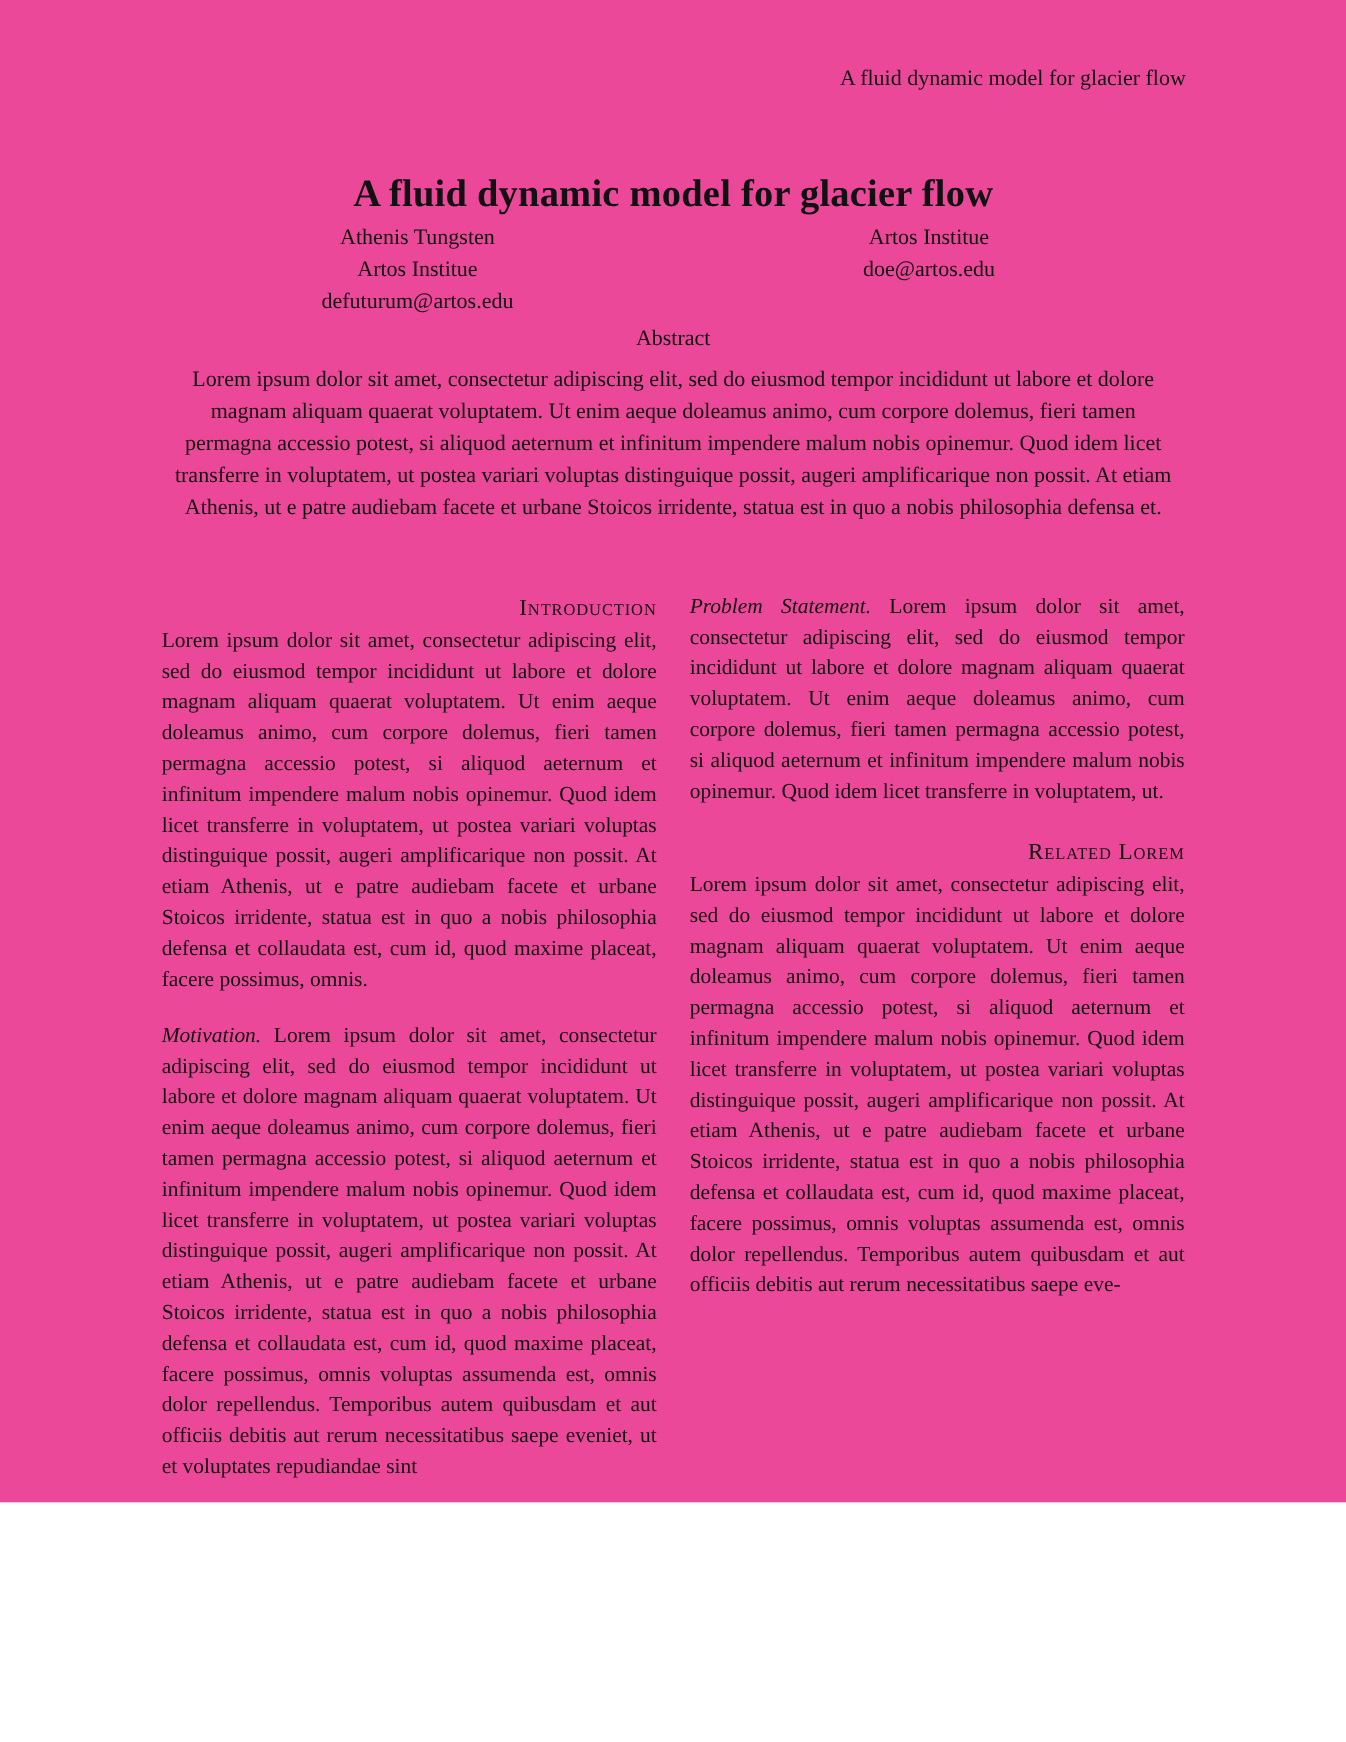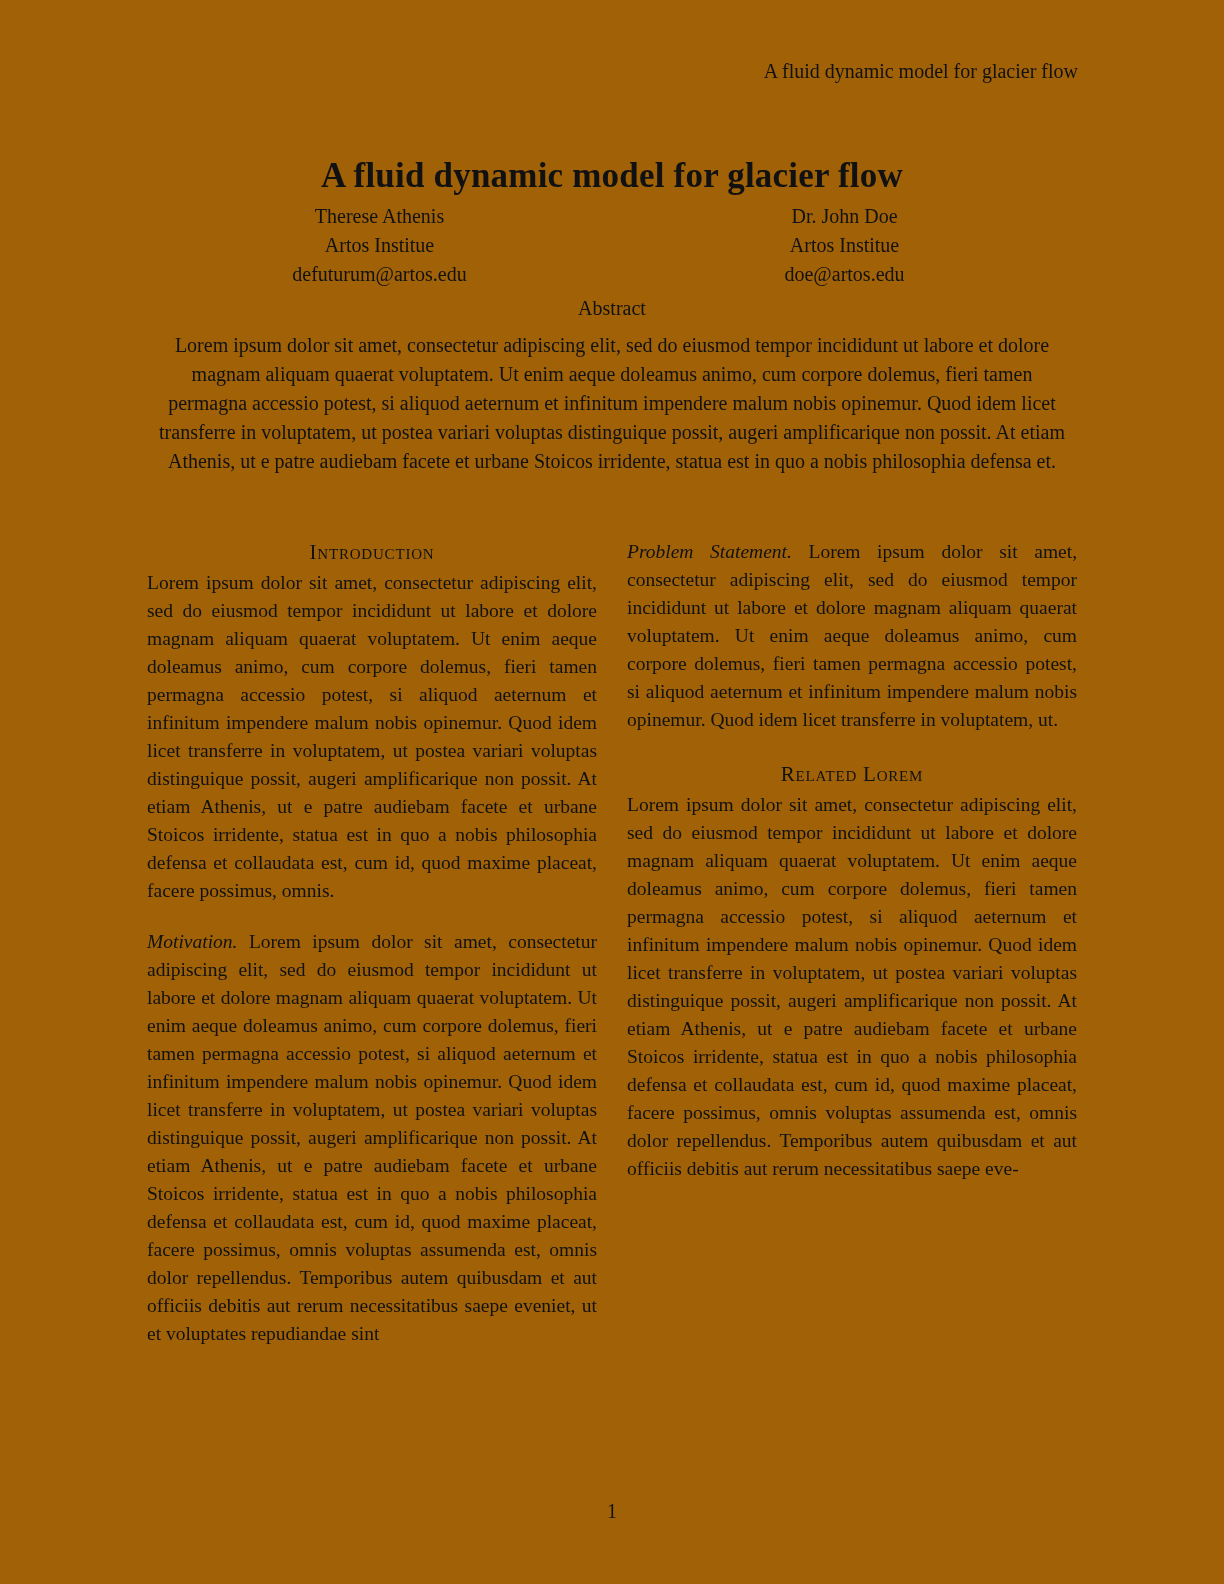--- a/index.html
+++ b/index.html
@@ -3,22 +3,22 @@
 <meta charset="utf-8">
 <style>
   html, body {
     margin: 0;
     padding: 0;
     background: #ffffff;
   }
   .page {
     position: relative;
     width: 1224px;
-    height: 1584px;
-    background: #a16207;
+    height: 1366px;
+    background: #ec4899;
     color: #111111;
     font-family: "Liberation Serif", serif;
     overflow: hidden;
   }
   .running-header {
     position: absolute;
     top: 60px;
     right: 146px;
     font-size: 20px;
     color: #111111;
@@ -75,21 +75,21 @@
     gap: 30px;
   }
   .column {
     width: 450px;
     font-size: 19.5px;
     line-height: 28px;
     text-align: justify;
   }
   .section-heading {
     margin: 0 0 3px 0;
-    text-align: center;
+    text-align: right;
     font-size: 21px;
     font-weight: normal;
     font-variant: small-caps;
     letter-spacing: 0.8px;
   }
   .section-heading.spaced {
     margin-top: 26px;
     margin-bottom: 3px;
   }
   .body-par {
@@ -114,26 +114,25 @@
 <body>
 
 <div class="page">
 
   <div class="running-header">A fluid dynamic model for glacier flow</div>
 
   <h1 class="paper-title">A fluid dynamic model for glacier flow</h1>
 
   <div class="authors">
     <div class="author-block">
-      <div>Therese Athenis</div>
+      <div>Athenis Tungsten</div>
       <div>Artos Institue</div>
       <div>defuturum@artos.edu</div>
     </div>
     <div class="author-block">
-      <div>Dr. John Doe</div>
       <div>Artos Institue</div>
       <div>doe@artos.edu</div>
     </div>
   </div>
 
   <div class="abstract-heading">Abstract</div>
 
   <div class="abstract-text">Lorem ipsum dolor sit amet, consectetur adipiscing elit, sed do eiusmod tempor incididunt ut labore et dolore magnam aliquam quaerat voluptatem. Ut enim aeque doleamus animo, cum corpore dolemus, fieri tamen permagna accessio potest, si aliquod aeternum et infinitum impendere malum nobis opinemur. Quod idem licet transferre in voluptatem, ut postea variari voluptas distinguique possit, augeri amplificarique non possit. At etiam Athenis, ut e patre audiebam facete et urbane Stoicos irridente, statua est in quo a nobis philosophia defensa et.</div>
 
   <div class="columns">

